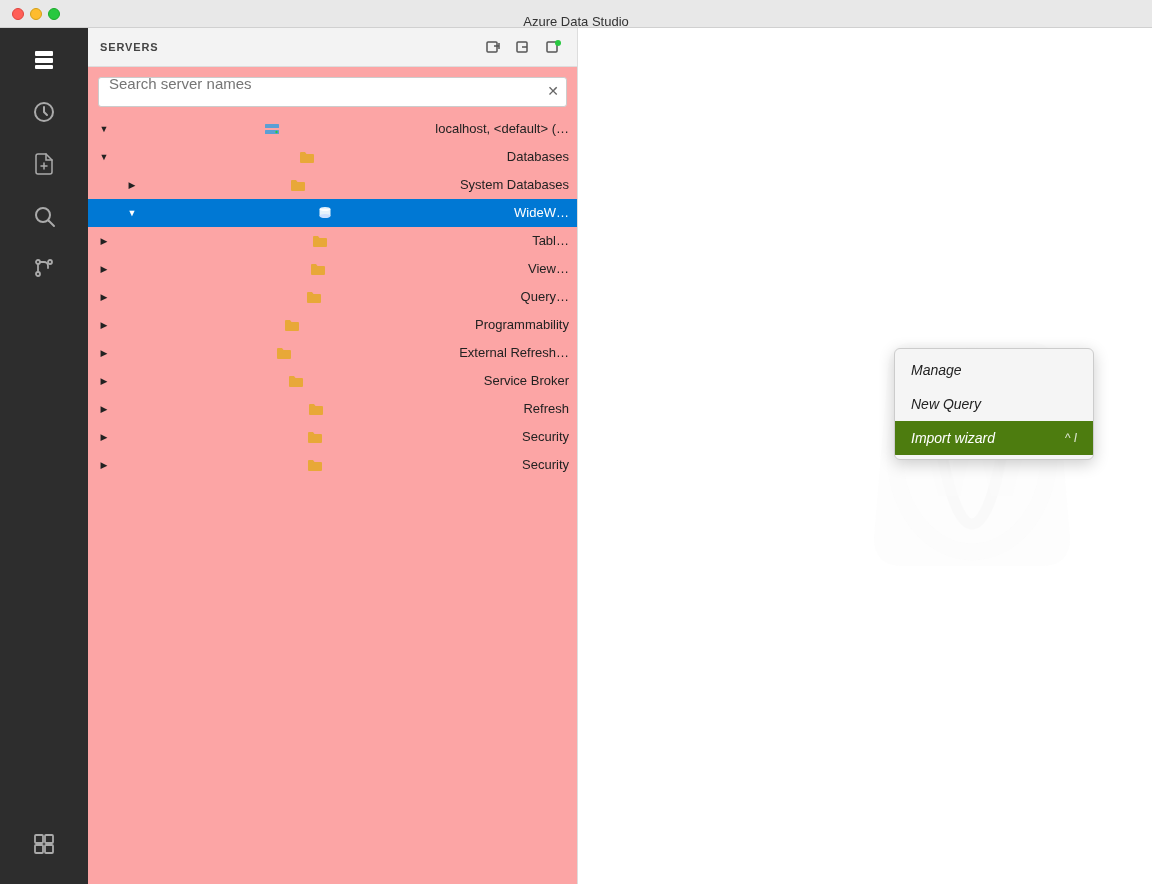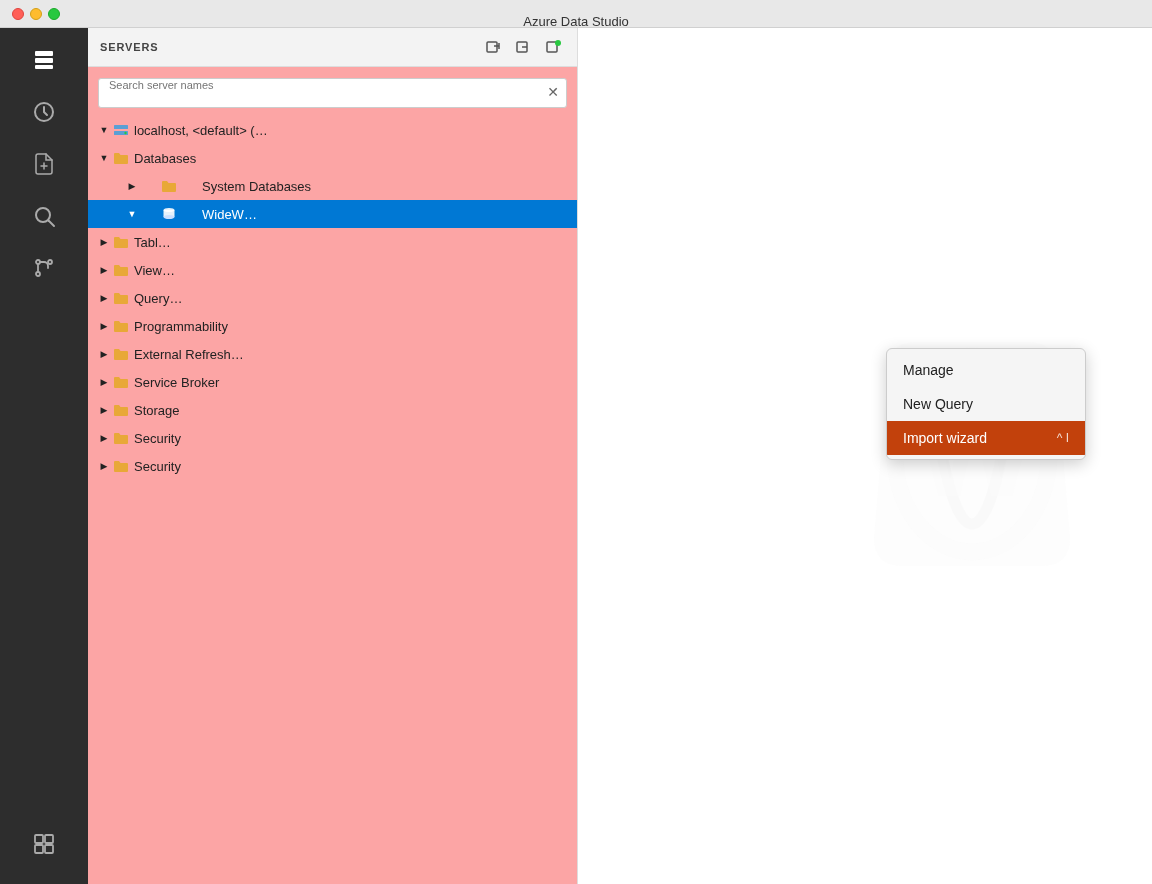--- a/index.html
+++ b/index.html
@@ -122,21 +122,21 @@
       margin: 8px 10px;
       position: relative;
     }
     .search-input {
       width: 100%;
       height: 30px;
       background: #fff;
       border: 1px solid #ccc;
       border-radius: 3px;
       padding: 0 30px 16px 10px;
-      font-size: 11px;
+      font-size: 15px;
       color: #999;
       outline: none;
     }
     .search-clear {
       position: absolute;
       right: 8px;
       top: 50%;
       transform: translateY(-50%);
       color: #666;
       cursor: pointer;
@@ -152,20 +152,21 @@
     .tree-item {
       display: flex;
       align-items: center;
       height: 28px;
       padding: 0 8px;
       cursor: pointer;
       font-size: 13px;
       color: #222;
       position: relative;
       white-space: nowrap;
+      justify-content: space-between;
     }
     .tree-item.selected {
       background: #0078d4;
       color: #fff;
     }
     .tree-arrow {
       width: 16px;
       height: 16px;
       display: flex;
       align-items: center;
@@ -227,36 +228,37 @@
 
     
     .context-menu {
       position: absolute;
       background: #f5f5f5;
       border: 1px solid #ccc;
       border-radius: 6px;
       box-shadow: 0 4px 16px rgba(0,0,0,0.2);
       width: 200px;
       z-index: 1000;
-      left: 308px;
+      left: 316px;
       top: 320px;
       padding: 4px 0;
       overflow: hidden;
+      font-style: italic;
     }
     .context-menu-item {
       height: 34px;
       display: flex;
       align-items: center;
       padding: 0 16px;
       font-size: 14px;
       color: #222;
       cursor: pointer;
     }
     .context-menu-item.highlighted {
-      background: #c2410c;
+      background: #4d7c0f;
       color: #fff;
       justify-content: center;
     }
     .context-menu-item .shortcut {
       margin-left: auto;
       font-size: 12px;
       color: #666;
     }
     .context-menu-item.highlighted .shortcut {
       color: rgba(255,255,255,0.8);
@@ -447,21 +449,21 @@
           <path d="M2 5a1 1 0 0 1 1-1h4l1.5 2H15a1 1 0 0 1 1 1v7a1 1 0 0 1-1 1H3a1 1 0 0 1-1-1V5z" fill="#e8a838"></path>
         </svg>
         <span>Service Broker</span>
       </div>
 
       <div class="tree-item indent-3">
         <span class="tree-arrow collapsed"></span>
         <svg class="folder-icon" viewBox="0 0 18 18">
           <path d="M2 5a1 1 0 0 1 1-1h4l1.5 2H15a1 1 0 0 1 1 1v7a1 1 0 0 1-1 1H3a1 1 0 0 1-1-1V5z" fill="#e8a838"></path>
         </svg>
-        <span>Storage</span>
+        <span>Refresh</span>
       </div>
 
       <div class="tree-item indent-3">
         <span class="tree-arrow collapsed"></span>
         <svg class="folder-icon" viewBox="0 0 18 18">
           <path d="M2 5a1 1 0 0 1 1-1h4l1.5 2H15a1 1 0 0 1 1 1v7a1 1 0 0 1-1 1H3a1 1 0 0 1-1-1V5z" fill="#e8a838"></path>
         </svg>
         <span>Security</span>
       </div>
 

